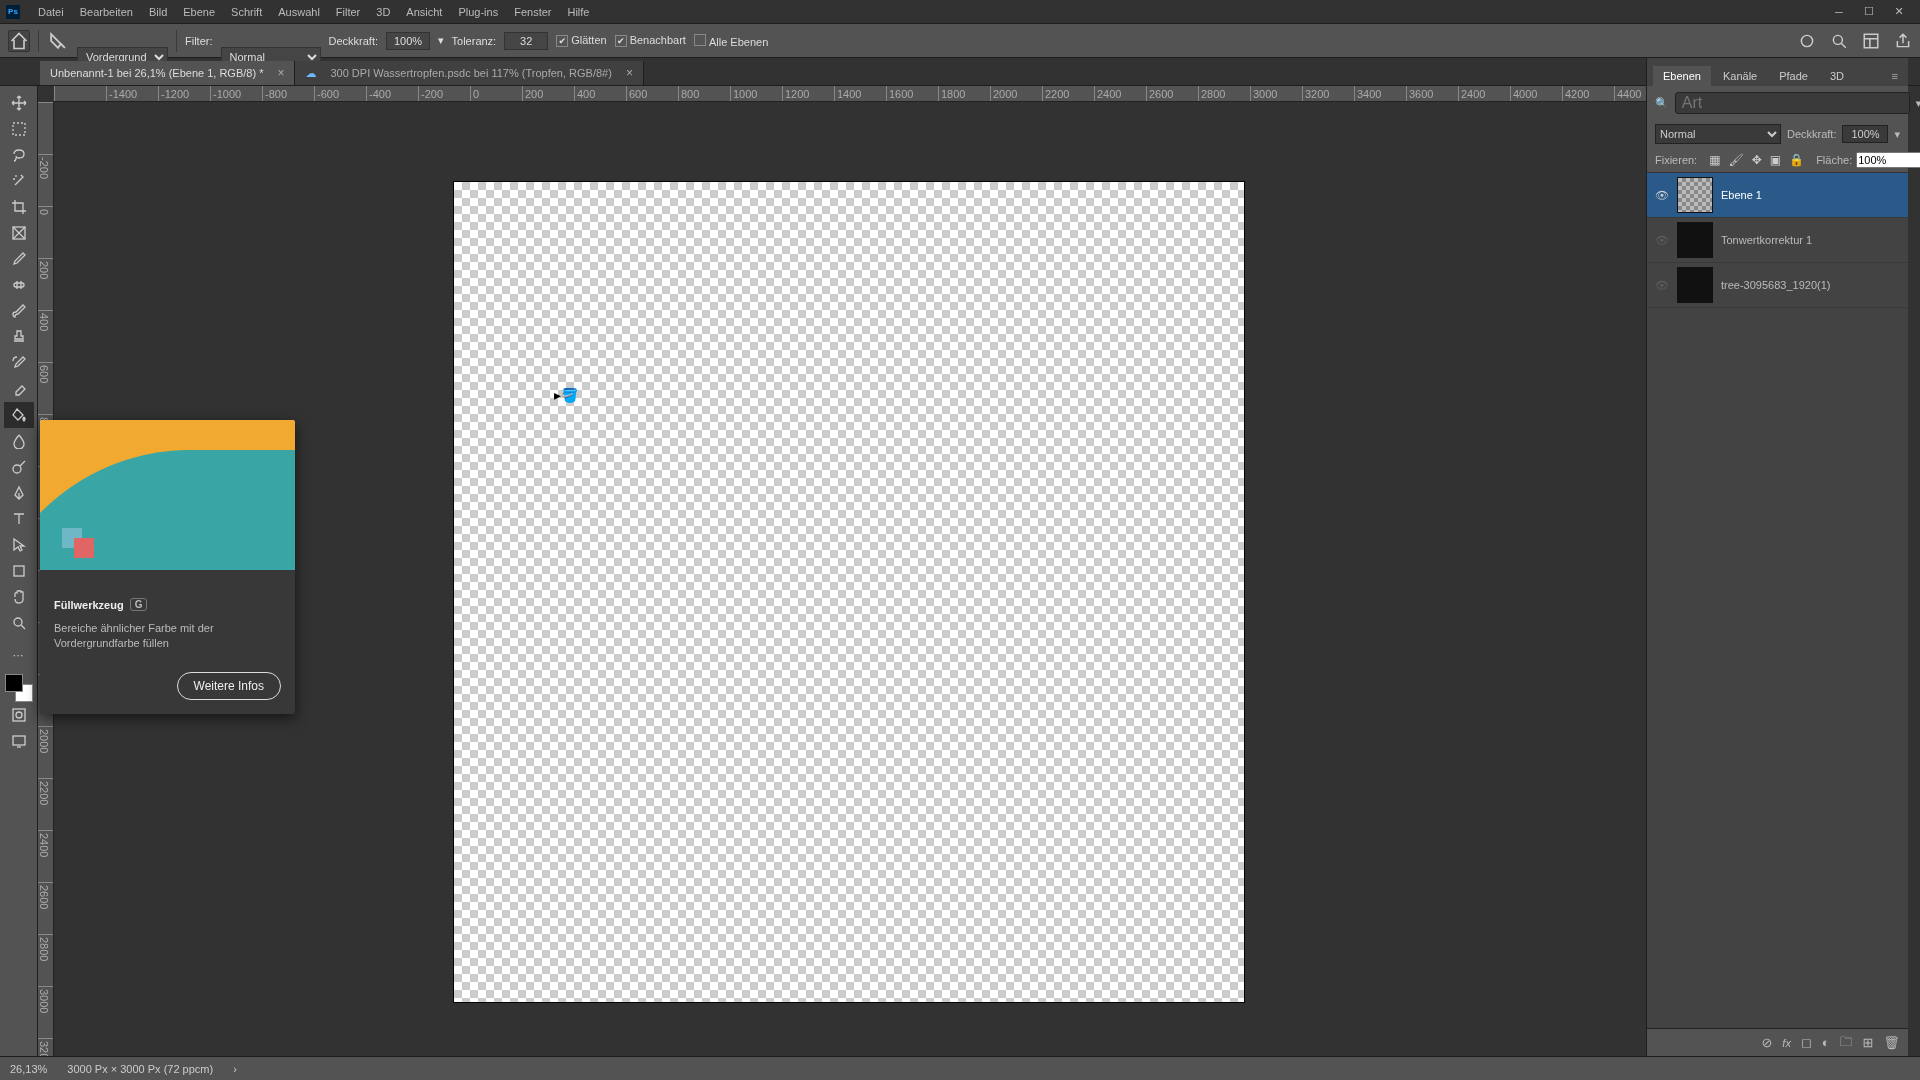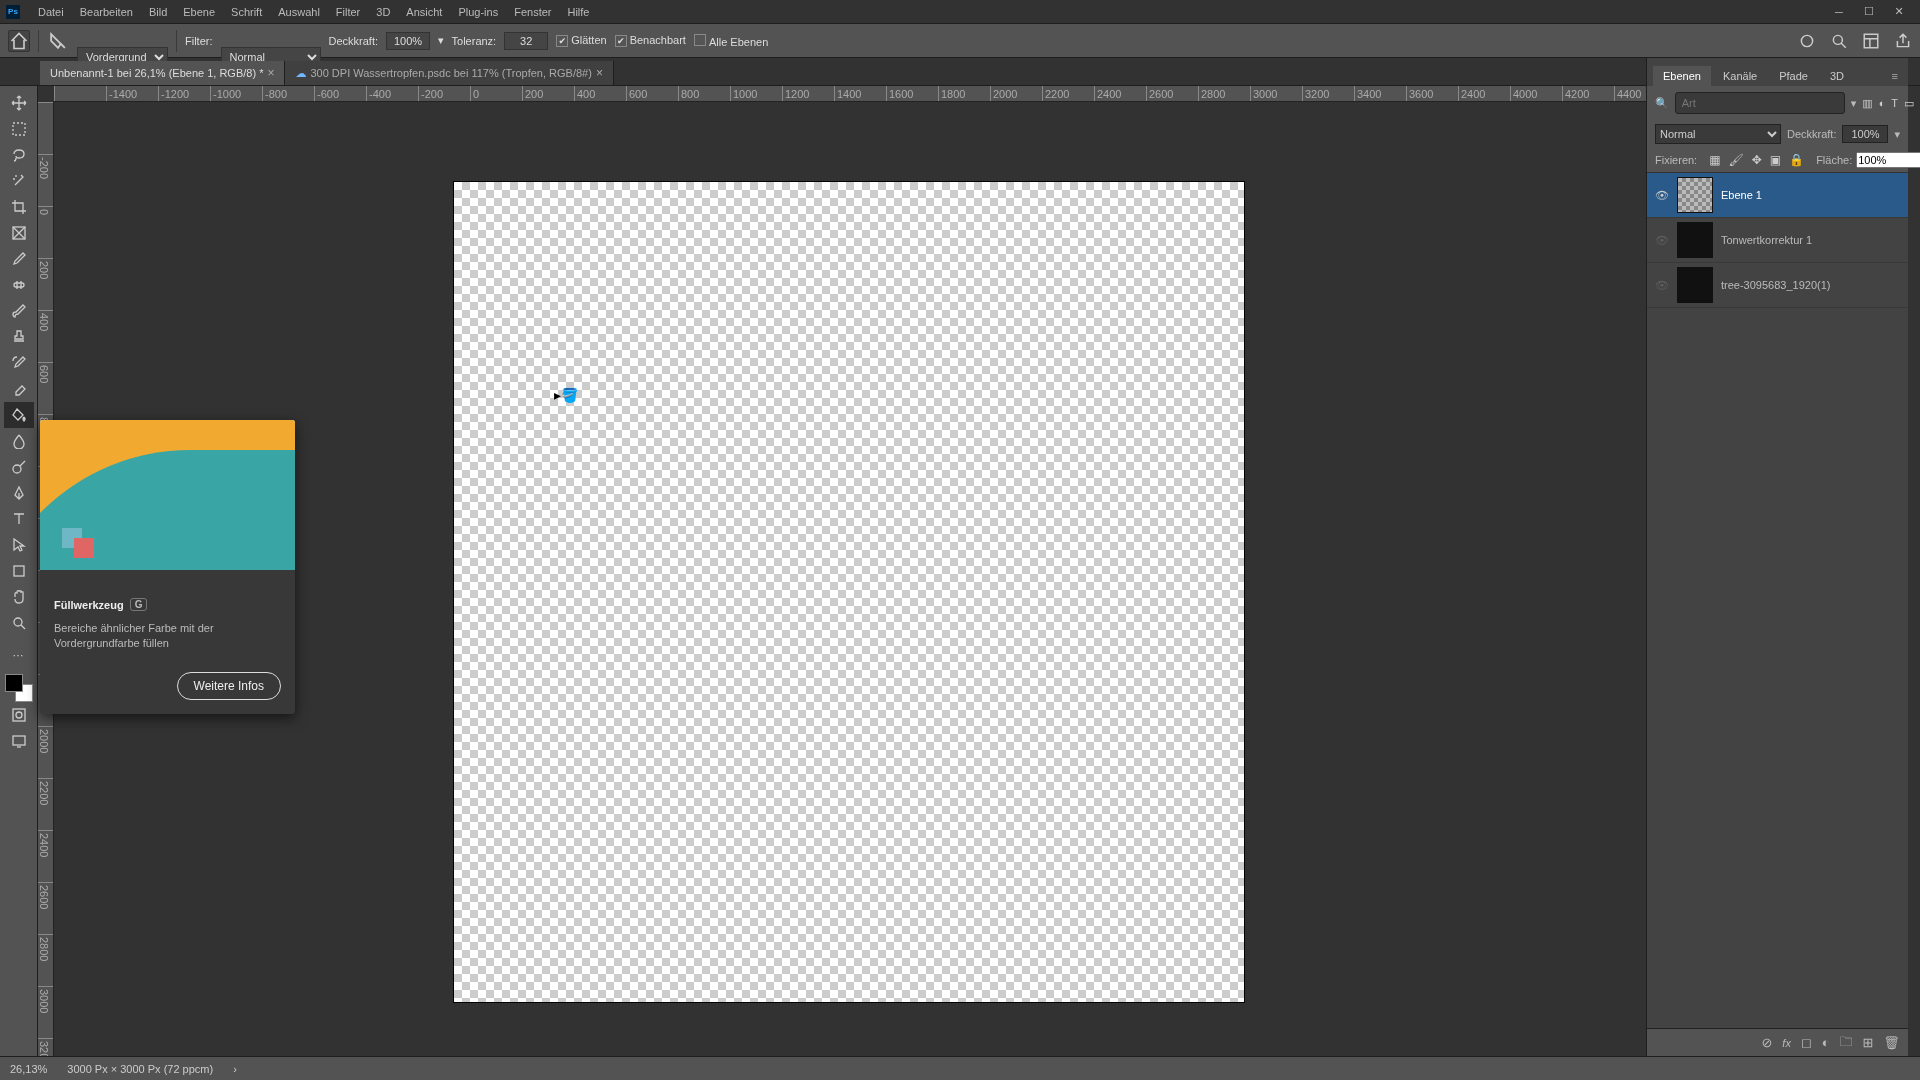--- a/index.html
+++ b/index.html
@@ -19,21 +19,21 @@
 .optionsbar .divider { width: 1px; height: 22px; background: #3a3a3a; }
 .optionsbar select { background: #454545; color: #ddd; border: 1px solid #333; height: 20px; padding: 0 4px; font-size: 11px; margin-top: 32px; }
 .optionsbar label { font-size: 11px; }
 .optionsbar input[type="text"] { width: 44px; background: #454545; color:#ddd; border:1px solid #333; height:18px; padding:0 3px; font-size:11px; text-align:center; }
 .optionsbar .chk { width:12px; height:12px; background:#555; border:1px solid #888; display:inline-flex; align-items:center; justify-content:center; margin-right:3px; font-size:9px; color:#ddd; }
 .optionsbar .right { margin-left:auto; display:flex; gap:14px; align-items:center; }
 .optionsbar .right .icon-btn { width:18px; height:18px; display:flex; align-items:center; justify-content:center; color:#bbb; }
 
 
 .tabbar { height: 28px; background: #323232; display: flex; align-items: flex-end; padding-left: 40px; border-bottom: 1px solid #1e1e1e; }
-.tab { height: 24px; padding: 0 10px; display: flex; align-items:center; gap:4px; background: #535353; border-right:1px solid #1e1e1e; font-size:11px; color:#ddd; }
+.tab { height: 24px; padding: 0 10px; display: flex; align-items:center; gap:14px; background: #535353; border-right:1px solid #1e1e1e; font-size:11px; color:#ddd; }
 .tab.inactive { background:#404040; color:#aaa; }
 .tab .closex { color:#aaa; font-size:12px; }
 .tab .cloud { color:#6fb7ff; }
 
 
 .workspace { position: absolute; top: 86px; left: 38px; right: 262px; bottom: 24px; background: #323232; }
 .ruler-top { position:absolute; top:0; left:16px; right:0; height:16px; background:#535353; border-bottom:1px solid #222; font-size:9px; color:#aaa; display:flex; overflow:hidden; }
 .ruler-top .tick { flex:0 0 auto; width:52px; border-left:1px solid #888; padding-left:2px; height:16px; line-height:16px; }
 .ruler-left { position:absolute; top:16px; left:0; width:16px; bottom:0; background:#535353; border-right:1px solid #222; font-size:9px; color:#aaa; display:flex; flex-direction:column; overflow:hidden; }
 .ruler-left .tick { flex:0 0 auto; height:52px; border-top:1px solid #888; writing-mode: vertical-lr; padding-top:2px; text-align:left; width:16px; }
@@ -74,21 +74,21 @@
 .tip-card .cta { margin-top:20px; text-align:right; }
 .tip-card .cta button { background:transparent; border:1.5px solid #ddd; color:#eee; border-radius:16px; padding:6px 16px; font-size:12px; cursor:pointer; }
 
 
 .rightcol { position:absolute; top:58px; right:12px; width:262px; bottom:24px; background:#535353; border-left:1px solid #1e1e1e; display:flex; flex-direction:column; }
 .panel-tabs { height:28px; display:flex; align-items:flex-end; padding:0 6px; gap:2px; background:#434343; }
 .panel-tabs .ptab { padding:4px 10px; font-size:11px; color:#ccc; }
 .panel-tabs .ptab.active { background:#535353; color:#fff; }
 .panel-tabs .burger { margin-left:auto; padding:4px; color:#aaa; }
 .panel-search { padding:6px 8px; display:flex; align-items:center; gap:6px; }
-.panel-search .srch { flex:1; background:#3a3a3a; border:1px solid #222; color:#ccc; height:22px; padding:0 20px 0 6px; font-size:11px; border-radius:3px; }
+.panel-search .srch { flex:1; background:#3a3a3a; border:1px solid #222; color:#ccc; height:22px; padding:0 20px 0 6px; font-size:16px; border-radius:3px; }
 .panel-search .mini { width:18px; height:18px; display:flex; align-items:center; justify-content:center; color:#ccc; }
 .panel-row { padding:4px 8px; display:flex; align-items:center; gap:6px; font-size:11px; }
 .panel-row select { flex:1; background:#3a3a3a; border:1px solid #222; color:#ccc; height:20px; font-size:11px; }
 .panel-row label { color:#bbb; }
 .panel-row input[type="text"] { width:46px; background:#3a3a3a; border:1px solid #222; color:#ccc; height:18px; font-size:11px; text-align:center; }
 .panel-lock { padding:4px 8px; display:flex; align-items:center; gap:12px; font-size:11px; border-bottom:1px solid #333; }
 .panel-lock .lockicons { display:flex; gap:8px; }
 .panel-lock .lockicons span { color:#ccc; font-size:12px; }
 .panel-lock .fill { margin-left:auto; display:flex; gap:4px; align-items:center; }
 

